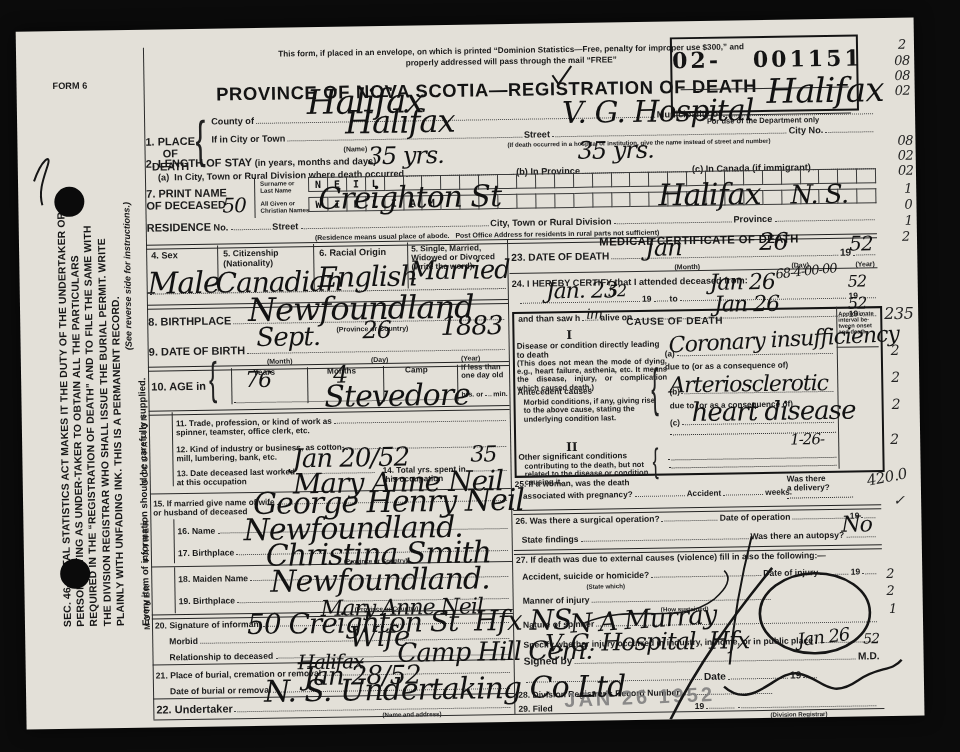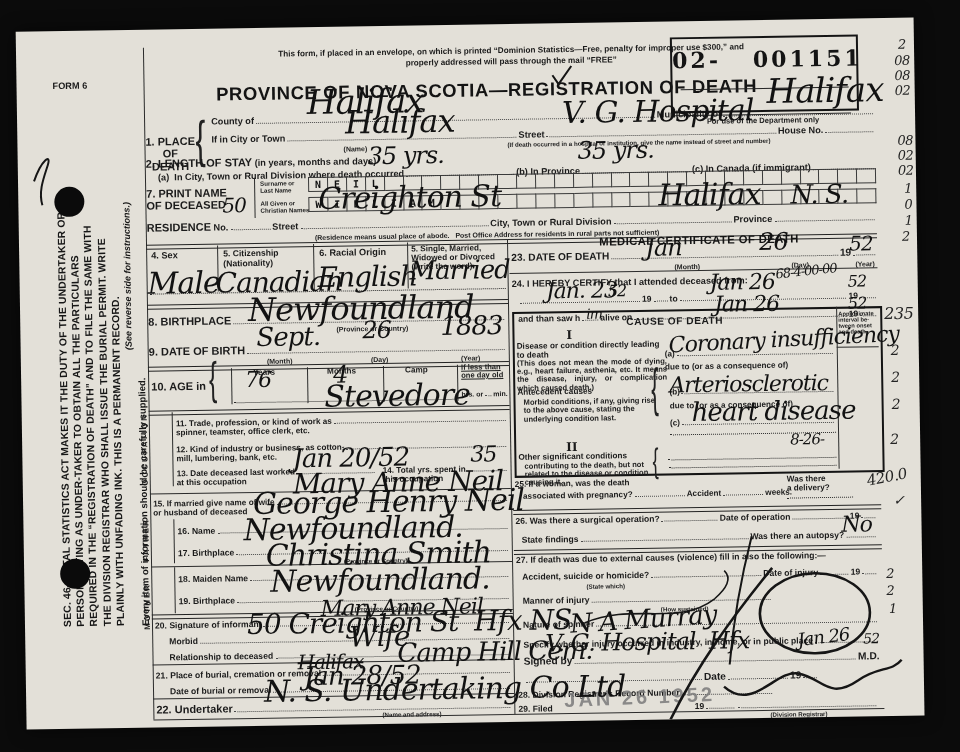--- a/index.html
+++ b/index.html
@@ -62,21 +62,21 @@
   <div class="vl" style="left:127px;top:18px;height:672px;"></div>
 
   <div class="lbl f11" style="left:128px;top:106px;text-align:center;">1. PLACE
 OF
 DEATH</div>
   <div class="brace" style="left:178px;top:96px;font-size:30px;transform:scaleY(1.7);">{</div>
   <div class="r f9" style="left:194px;top:88px;width:664px;">
     <span>County of</span><span class="d"></span><span>Municipality of</span><span class="d" style="flex:0 0 150px;"></span>
   </div>
   <div class="r f9" style="left:194px;top:106px;width:664px;">
-    <span>If in City or Town</span><span class="d"></span><span>Street</span><span class="d"></span><span>House No.</span><span class="d" style="flex:0 0 48px;"></span>
+    <span>If in City or Town</span><span class="d"></span><span>Street</span><span class="d"></span><span>City No.</span><span class="d" style="flex:0 0 48px;"></span>
   </div>
   <div class="n f7" style="left:326px;top:119px;">(Name)</div>
   <div class="n f6" style="left:490px;top:118px;width:368px;">(If death occurred in a hospital or institution, give the name instead of street and number)</div>
 
   <div class="r" style="left:128px;top:128px;">
     <span class="f11">2. LENGTH OF STAY</span><span class="f9"> (in years, months and days)</span>
   </div>
   <div class="r f9" style="left:140px;top:143px;width:718px;">
     <span>(a)  In City, Town or Rural Division where death occurred</span><span class="d" style="flex:0 0 108px;"></span><span>(b) In Province</span><span class="d" style="flex:0 0 108px;"></span><span>(c) In Canada (if immigrant)</span><span class="d"></span>
   </div>
@@ -189,21 +189,21 @@
 
   <div class="lbl f11" style="left:130px;top:351px;">10. AGE in</div>
   <div class="brace" style="left:188px;top:338px;font-size:24px;transform:scaleY(1.9);">{</div>
   <div class="vl" style="left:210px;top:340px;height:36px;"></div>
   <div class="vl" style="left:286px;top:340px;height:36px;"></div>
   <div class="vl" style="left:362px;top:340px;height:36px;"></div>
   <div class="vl" style="left:436px;top:340px;height:36px;"></div>
   <div class="n f8" style="left:232px;top:341px;">Years</div>
   <div class="n f8" style="left:306px;top:341px;">Months</div>
   <div class="n f8" style="left:384px;top:341px;">Camp</div>
-  <div class="n f75" style="left:440px;top:339px;width:46px;white-space:normal;text-decoration:underline;">If less than one day old</div>
+  <div class="n f75" style="left:440px;top:339px;width:46px;white-space:normal;">If less than one day old</div>
   <div class="r f7" style="left:440px;top:366px;width:46px;">
     <span>hrs. or</span><span class="d"></span><span>min.</span>
   </div>
   <div class="hl" style="left:212px;top:374px;width:222px;border-top-style:dotted;"></div>
   <div class="dbl" style="left:127px;top:381px;width:361px;"></div>
 
   <div class="vword" style="left:118px;top:386px;height:70px;">OCCUPATION</div>
   <div class="vl" style="left:150px;top:383px;height:74px;"></div>
   <div class="r f8" style="left:154px;top:390px;width:332px;">
     <span class="lbl f8" style="position:static;">11. Trade, profession, or kind of work as
@@ -417,21 +417,21 @@
       <span class="hw" style="left: 526px; top: 258px; font-size: 22px;">Jan. 23</span>
       <span class="hw" style="left: 588px; top: 262px; font-size: 16px;">52</span>
       <span class="hw" style="left: 690px; top: 252px; font-size: 22px;">Jan 26</span>
       <span class="hw" style="left: 828px; top: 256px; font-size: 16px;">52</span>
       <span class="hw" style="left: 566px; top: 285px; font-size: 14px;">im</span>
       <span class="hw" style="left: 694px; top: 274px; font-size: 22px;">Jan 26</span>
       <span class="hw" style="left: 828px; top: 278px; font-size: 16px;">52</span>
       <span class="hw" style="left: 648px; top: 310px; font-size: 22px; transform: rotate(-2deg);">Coronary insufficiency</span>
       <span class="hw" style="left: 648px; top: 354px; font-size: 22px;">Arteriosclerotic</span>
       <span class="hw" style="left: 670px; top: 380px; font-size: 26px;">heart disease</span>
-      <span class="hw" style="left: 768px; top: 414px; font-size: 15px;">8-26-</span>
+      <span class="hw" style="left: 768px; top: 414px; font-size: 15px;">1-26-</span>
       <span class="hw" style="left: 818px; top: 496px; font-size: 22px;">No</span>
       <span class="hw" style="left: 545px; top: 586px; font-size: 26px; transform: rotate(-3deg);">N A Murray</span>
       <span class="hw" style="left: 520px; top: 610px; font-size: 24px;">V. G. Hospital  Hfx</span>
       <span class="hw" style="left: 772px; top: 610px; font-size: 18px; transform: rotate(-6deg);">Jan 26</span>
       <span class="hw" style="left: 838px; top: 614px; font-size: 14px;">52</span>
     </div>
   <div id="margin-layer">
       <span class="mm" style="left: 882px; top: 20px; font-size: 13px;">2</span>
       <span class="mm" style="left: 878px; top: 36px; font-size: 13px;">08</span>
       <span class="mm" style="left: 878px; top: 51px; font-size: 13px;">08</span>

